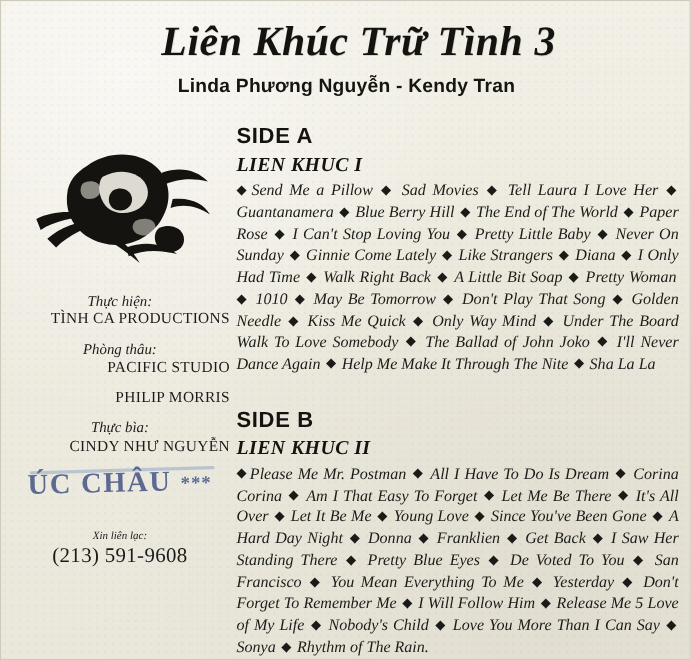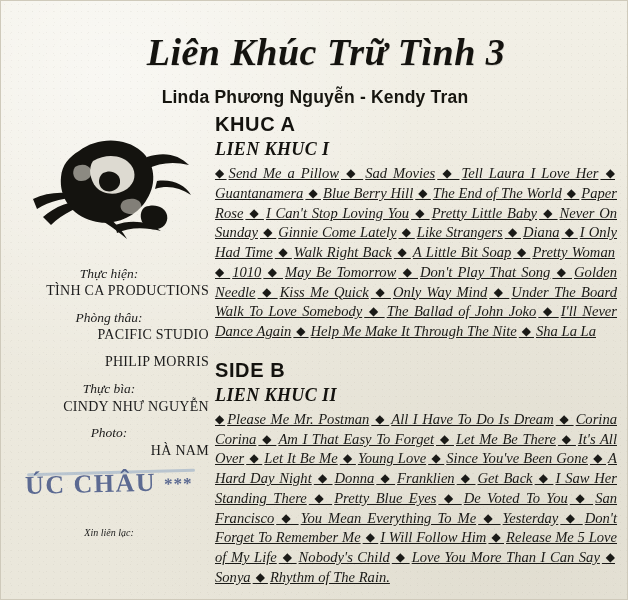--- a/index.html
+++ b/index.html
@@ -46,21 +46,21 @@
     width: 628px;
     text-align: center;
   }
   .main-title {
     font-family: "Liberation Serif", serif;
     font-weight: bold;
     font-style: italic;
     font-size: 38px;
     letter-spacing: 0.5px;
     line-height: 1.05;
-    margin: 14px;
+    margin: 0;
     color: #14130f;
     text-shadow: 0.5px 0.5px 0 rgba(0,0,0,0.12);
     padding-left: 22px;
   }
   .artists {
     margin: 9px 0 0 0;
     font-family: "Liberation Sans", sans-serif;
     font-weight: bold;
     font-size: 17.5px;
     letter-spacing: 0.2px;
@@ -155,21 +155,21 @@
     letter-spacing: 0.3px;
   }
 
   
   .right-col {
     position: absolute;
     left: 214px;
     top: 112px;
     width: 402px;
   }
-  .side-block + .side-block { margin-top: 17px; }
+  .side-block + .side-block { margin-top: 29px; }
   .side-title {
     font-family: "Liberation Sans", sans-serif;
     font-weight: bold;
     font-size: 20px;
     letter-spacing: 0.6px;
     margin: 0;
     color: #14130f;
   }
   .medley-title {
     font-family: "Liberation Serif", serif;
@@ -181,21 +181,20 @@
     color: #14130f;
   }
   .tracks {
     font-family: "Liberation Serif", serif;
     font-style: italic;
     font-size: 14.6px;
     line-height: 1.355;
     text-align: justify;
     color: #1a1a17;
     margin: 0;
-    text-decoration: underline;
   }
   .tracks .sep {
     font-style: normal;
     font-size: 12px;
     padding: 0 2px;
     vertical-align: 1px;
   }
   .tracks .lead {
     font-style: normal;
     font-size: 12px;
@@ -253,43 +252,40 @@
         <span class="credit-label">Phòng thâu:</span>
         <span class="credit-value caps">PACIFIC STUDIO</span>
       </div>
       <div class="credit-block">
         <span class="credit-value caps">PHILIP MORRIS</span>
       </div>
       <div class="credit-block">
         <span class="credit-label">Thực bìa:</span>
         <span class="credit-value caps">CINDY NHƯ NGUYỄN</span>
       </div>
-      <div class="credit-block">
-        <span class="credit-label">Photo:</span>
-        <span class="credit-value caps">HÀ NAM</span>
-      </div>
     </div>
 
     <div class="stamp-wrap">
       <div class="stamp-line"></div>
       <span class="stamp">
         <span>ÚC CHÂU</span>
         <span class="dots">***</span>
       </span>
     </div>
 
     <div class="contact">
       <span class="contact-label">Xin liên lạc:</span>
+      <span class="phone">(213) 591-9608</span>
     </div>
   </div>
 
   <div class="right-col">
 
     <div class="side-block">
-      <h2 class="side-title">KHUC A</h2>
+      <h2 class="side-title">SIDE A</h2>
       <h3 class="medley-title">LIEN KHUC I</h3>
       <p class="tracks"><span class="lead">◆</span><span>Send Me a Pillow</span><span class="sep"> ◆ </span><span>Sad Movies</span><span class="sep"> ◆ </span><span>Tell Laura I Love Her</span><span class="sep"> ◆ </span><span>Guantanamera</span><span class="sep"> ◆ </span><span>Blue Berry Hill</span><span class="sep"> ◆ </span><span>The End of The World</span><span class="sep"> ◆ </span><span>Paper Rose</span><span class="sep"> ◆ </span><span>I Can't Stop Loving You</span><span class="sep"> ◆ </span><span>Pretty Little Baby</span><span class="sep"> ◆ </span><span>Never On Sunday</span><span class="sep"> ◆ </span><span>Ginnie Come Lately</span><span class="sep"> ◆ </span><span>Like Strangers</span><span class="sep"> ◆ </span><span>Diana</span><span class="sep"> ◆ </span><span>I Only Had Time</span><span class="sep"> ◆ </span><span>Walk Right Back</span><span class="sep"> ◆ </span><span>A Little Bit Soap</span><span class="sep"> ◆ </span><span>Pretty Woman</span><span class="sep"> ◆ </span><span>1010</span><span class="sep"> ◆ </span><span>May Be Tomorrow</span><span class="sep"> ◆ </span><span>Don't Play That Song</span><span class="sep"> ◆ </span><span>Golden Needle</span><span class="sep"> ◆ </span><span>Kiss Me Quick</span><span class="sep"> ◆ </span><span>Only Way Mind</span><span class="sep"> ◆ </span><span>Under The Board Walk To Love Somebody</span><span class="sep"> ◆ </span><span>The Ballad of John Joko</span><span class="sep"> ◆ </span><span>I'll Never Dance Again</span><span class="sep"> ◆ </span><span>Help Me Make It Through The Nite</span><span class="sep"> ◆ </span><span>Sha La La</span></p>
     </div>
 
     <div class="side-block">
       <h2 class="side-title">SIDE B</h2>
       <h3 class="medley-title">LIEN KHUC II</h3>
       <p class="tracks"><span class="lead">◆</span><span>Please Me Mr. Postman</span><span class="sep"> ◆ </span><span>All I Have To Do Is Dream</span><span class="sep"> ◆ </span><span>Corina Corina</span><span class="sep"> ◆ </span><span>Am I That Easy To Forget</span><span class="sep"> ◆ </span><span>Let Me Be There</span><span class="sep"> ◆ </span><span>It's All Over</span><span class="sep"> ◆ </span><span>Let It Be Me</span><span class="sep"> ◆ </span><span>Young Love</span><span class="sep"> ◆ </span><span>Since You've Been Gone</span><span class="sep"> ◆ </span><span>A Hard Day Night</span><span class="sep"> ◆ </span><span>Donna</span><span class="sep"> ◆ </span><span>Franklien</span><span class="sep"> ◆ </span><span>Get Back</span><span class="sep"> ◆ </span><span>I Saw Her Standing There</span><span class="sep"> ◆ </span><span>Pretty Blue Eyes</span><span class="sep"> ◆ </span><span>De Voted To You</span><span class="sep"> ◆ </span><span>San Francisco</span><span class="sep"> ◆ </span><span>You Mean Everything To Me</span><span class="sep"> ◆ </span><span>Yesterday</span><span class="sep"> ◆ </span><span>Don't Forget To Remember Me</span><span class="sep"> ◆ </span><span>I Will Follow Him</span><span class="sep"> ◆ </span><span>Release Me 5 Love of My Life</span><span class="sep"> ◆ </span><span>Nobody's Child</span><span class="sep"> ◆ </span><span>Love You More Than I Can Say</span><span class="sep"> ◆ </span><span>Sonya</span><span class="sep"> ◆ </span><span>Rhythm of The Rain.</span></p>
     </div>
 

